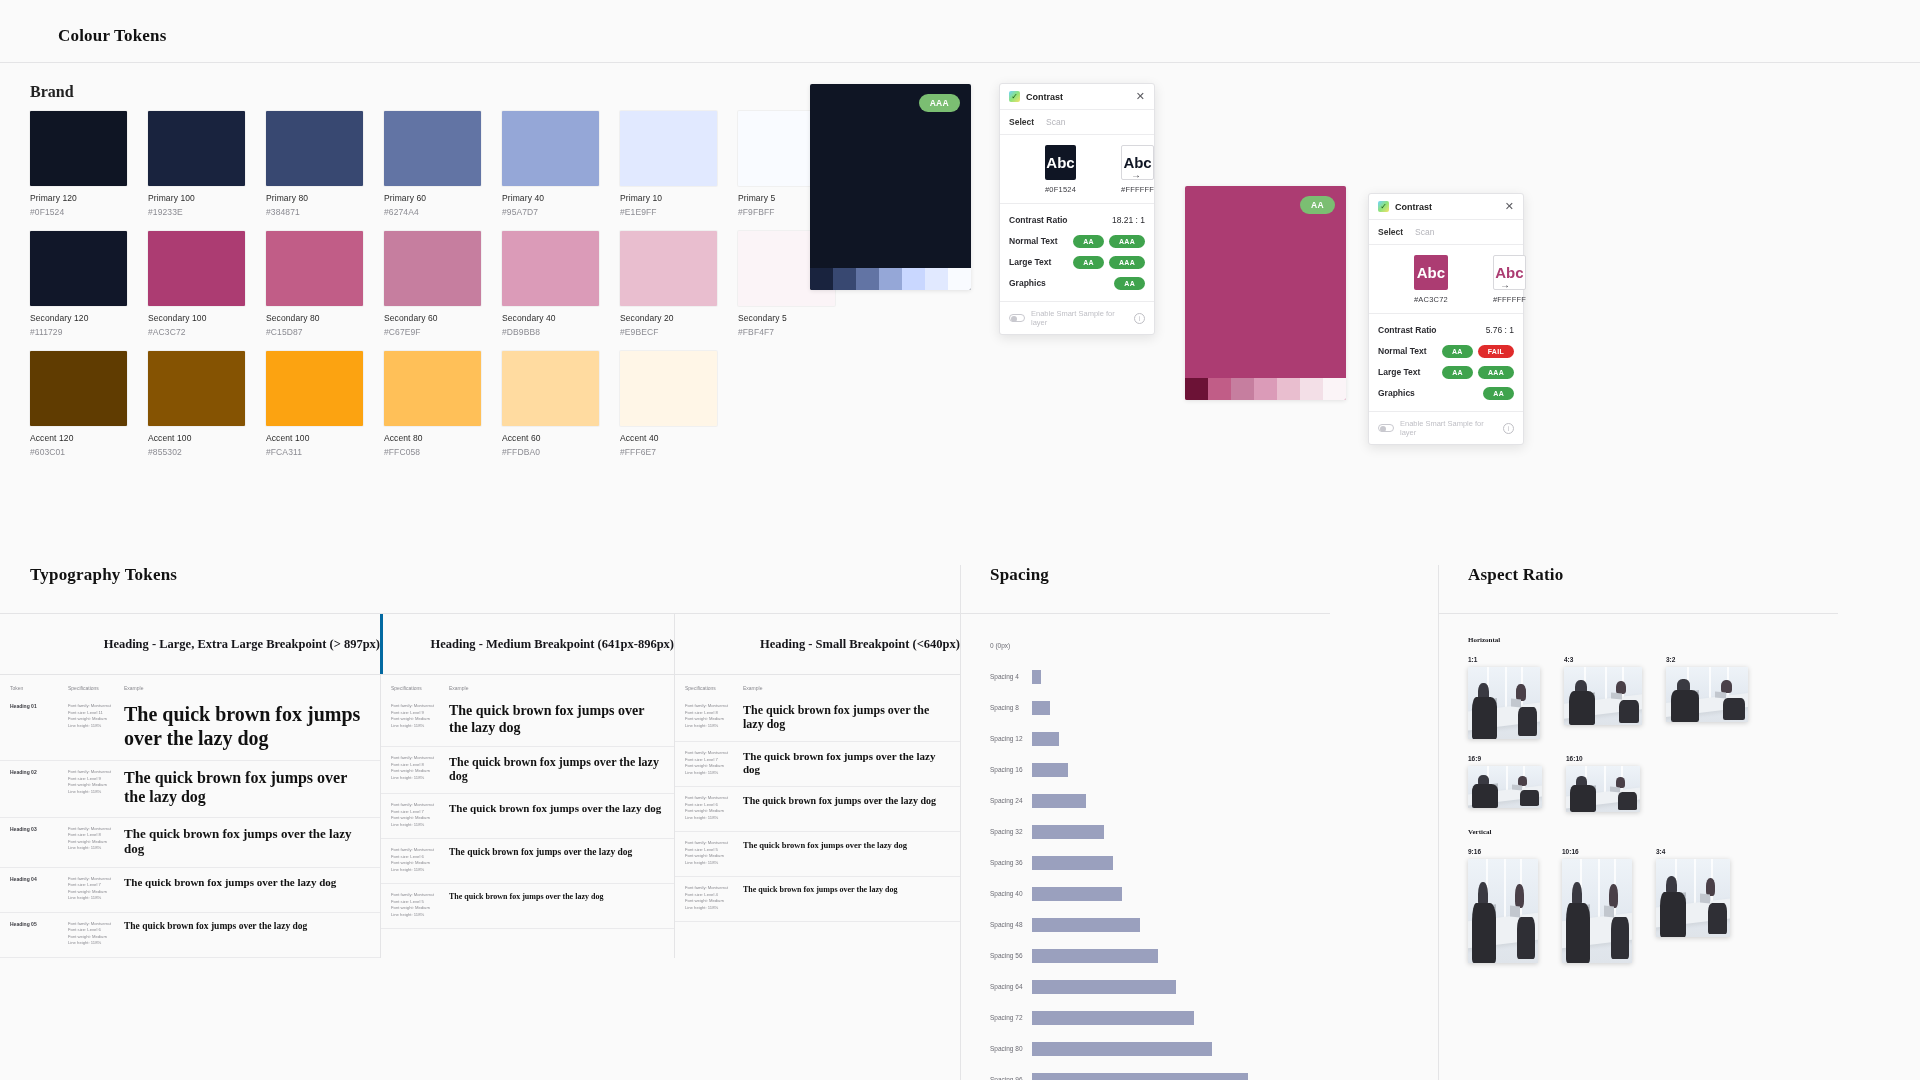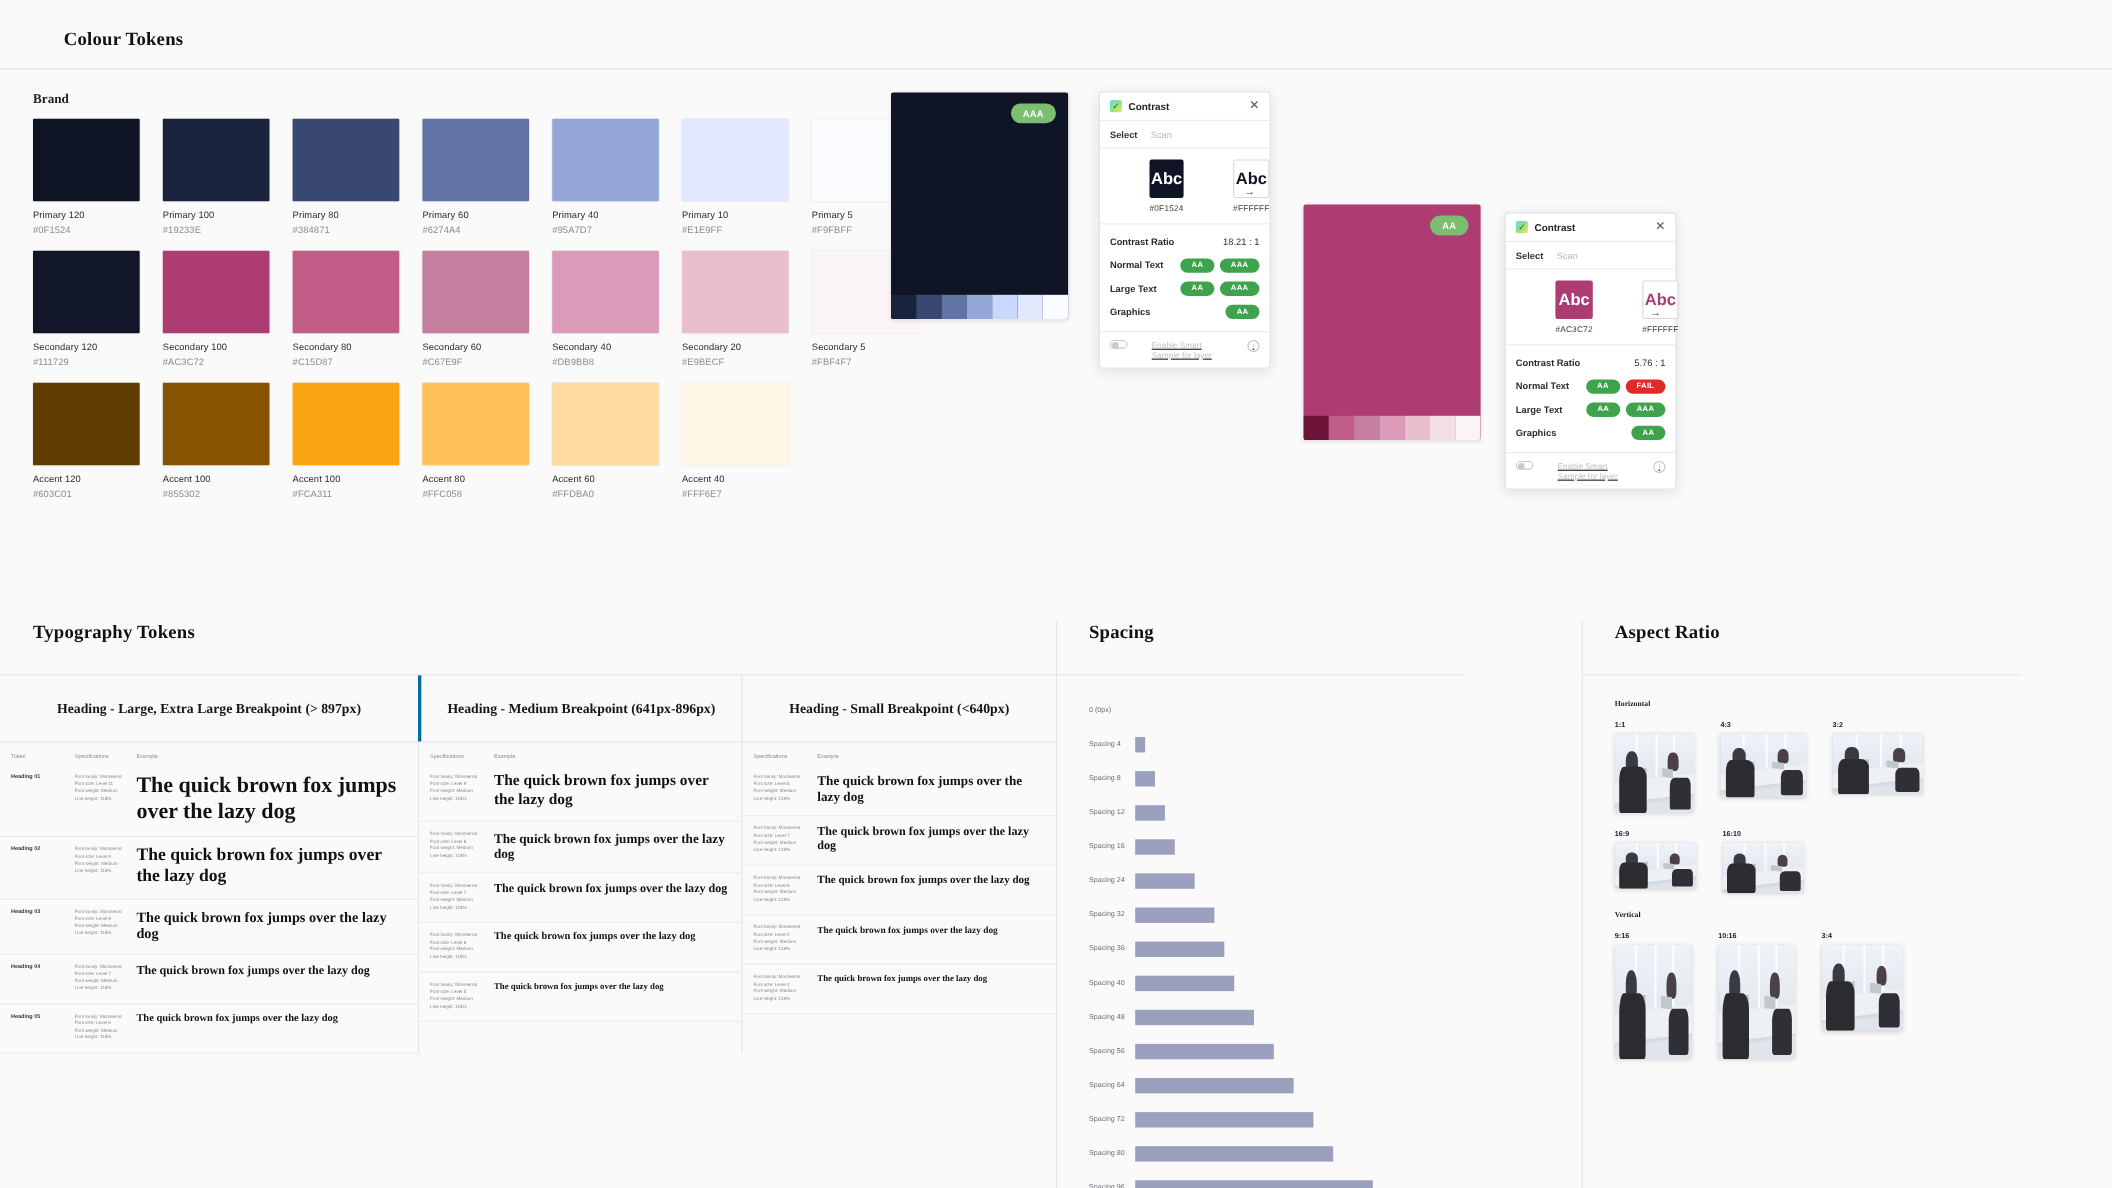--- a/index.html
+++ b/index.html
@@ -19,21 +19,21 @@
     font-size: 17px;
     letter-spacing: .2px;
     color: #111;
   }
   .hr { height: 1px; background: #E4E4E6; width: 100%; }
 
   
   .tokens-head { padding: 26px 30px 16px 30px; margin-left: 28px; }
   .brand-label {
     font-family: "Liberation Serif", serif;
-    font-weight: bold; font-size: 12px; color: #222;
+    font-weight: bold; font-size: 16px; color: #222;
     margin: 20px 0 10px 30px;
   }
   .swatch-grid { position: relative; margin-left: 30px; }
   .swatch-row { display: flex; gap: 21px; margin-bottom: 14px; }
   .swatch { width: 97px; }
   .swatch .chip {
     width: 97px; height: 75px; border-radius: 1px;
     box-shadow: 0 0 0 1px rgba(0,0,0,0.04);
   }
   .swatch .nm {
@@ -104,21 +104,21 @@
   .panel .row .rlbl { font-weight: bold; color: #2b2b30; font-size: 8.5px; flex: 1; }
   .panel .row .rval { font-size: 8.5px; color: #2b2b30; }
   .panel .row .pills { display: flex; gap: 5px; }
   .pill {
     color: #fff; font-size: 7px; font-weight: bold;
     padding: 3px 10px; border-radius: 8px; letter-spacing: .3px;
   }
   .pill.pass { background: #3FA34D; }
   .pill.fail { background: #E02B2B; }
   .panel .p-foot {
-    display: flex; align-items: flex-start; gap: 22px; padding: 7px 9px; text-decoration: underline;
+    display: flex; align-items: center; gap: 6px; padding: 7px 9px;
   }
   .panel .toggle {
     width: 16px; height: 8px; border-radius: 5px;
     border: 1px solid #C9C9CF; background: #fff; position: relative; flex: none;
   }
   .panel .toggle::after {
     content: ""; position: absolute; left: 1px; top: 0.5px;
     width: 6px; height: 6px; border-radius: 50%; background: #C9C9CF;
   }
   .panel .p-foot .ft { color: #BFBFC5; font-size: 7.5px; flex: 1; }
@@ -133,21 +133,21 @@
   .band-col { position: absolute; top: 0; }
   .band-head { padding: 0 0 22px 30px; }
   .col-rule { position: absolute; top: 0; width: 1px; height: 515px; background: #E4E4E6; }
 
   
   .typo { position: absolute; top: 48px; left: 0; width: 960px; }
   .typo-head { display: flex; border-top: 1px solid #E4E4E6; border-bottom: 1px solid #E4E4E6; }
   .typo-head > div {
     font-family: "Liberation Serif", serif; font-weight: bold;
     font-size: 12.5px; color: #15151a; padding: 23px 0 22px 0;
-    text-align: center;
+    text-align: right;
   }
   .tcol-1 { width: 380px; }
   .tcol-2 { width: 294px; border-left: 3px solid #0369a1; }
   .tcol-3 { width: 286px; border-left: 1px solid #E4E4E6; }
   .typo-body { display: flex; }
   .tbody-col { }
   .tbody-col.c1 { width: 380px; }
   .tbody-col.c2 { width: 294px; border-left: 1px solid #E4E4E6; }
   .tbody-col.c3 { width: 286px; border-left: 1px solid #E4E4E6; }
   .mini-head { display: flex; padding: 10px 0 4px 0; }

